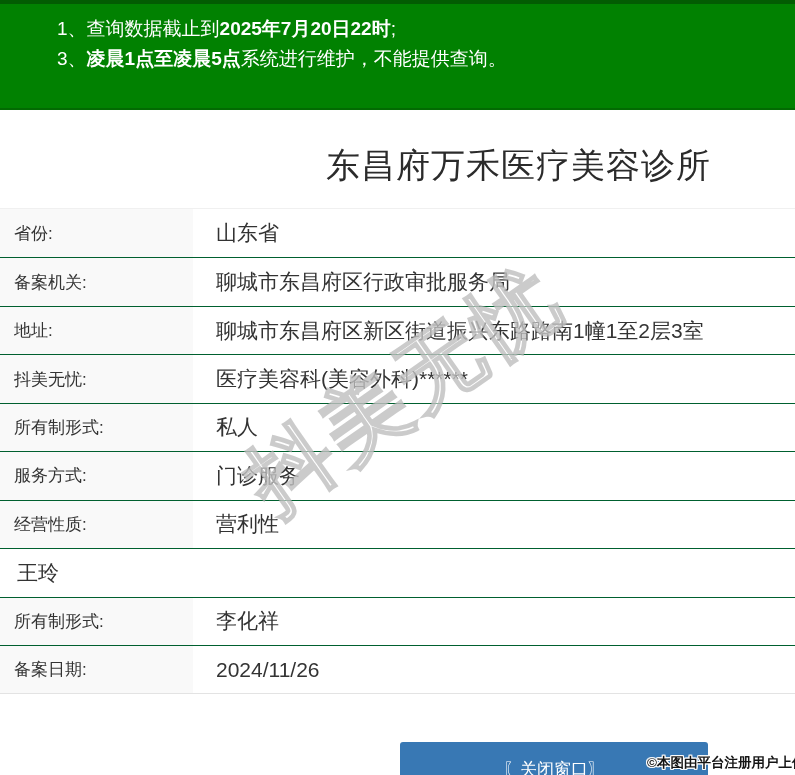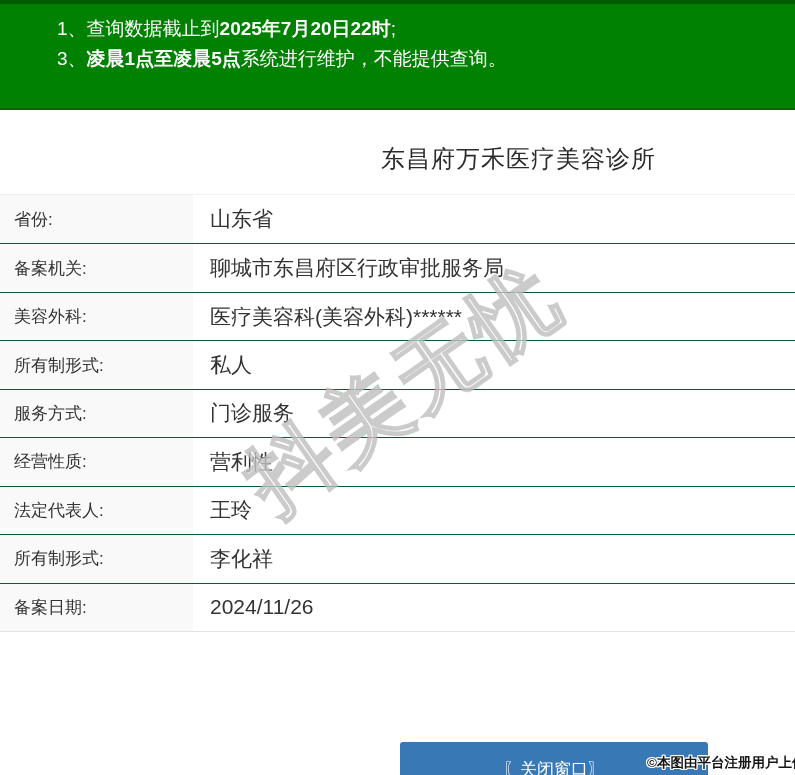--- a/index.html
+++ b/index.html
@@ -29,38 +29,39 @@
   }
   .banner .b { font-weight:bold; }
 
   
   .title-wrap {
     margin-top:33px;
     padding-left:242px;
     text-align:center;
   }
   .title {
-    font-size:24px;
+    font-size:34px;
     font-weight:400;
     color:#2b2b2b;
     letter-spacing:1px;
     white-space:nowrap;
   }
 
   
   .info-table {
     margin-top:19px;
     width:795px;
     border-top:1px solid #f0f0f0;
     border-bottom:1px solid #e3e3e3;
   }
   .row {
     display:flex;
     height:48.45px;
     align-items:stretch;
+    gap:6px;
   }
   .row + .row { border-top:1px solid #00602f; }
   .cell-label {
     width:193px;
     background:#f9f9f9;
     padding-left:14px;
     display:flex;
     align-items:center;
     font-size:17px;
     color:#333;
@@ -145,37 +146,40 @@
 <div class="info-table">
   <div class="row">
     <div class="cell-label">省份:</div>
     <div class="cell-value">山东省</div>
   </div>
   <div class="row">
     <div class="cell-label">备案机关:</div>
     <div class="cell-value">聊城市东昌府区行政审批服务局</div>
   </div>
   <div class="row">
-    <div class="cell-label">美容外科:</div>
+    <div class="cell-label">地址:</div>
+    <div class="cell-value">聊城市东昌府区新区街道振兴东路路南1幢1至2层3室</div>
+  </div>
+  <div class="row">
+    <div class="cell-label">抖美无忧:</div>
     <div class="cell-value">医疗美容科(美容外科)******</div>
   </div>
   <div class="row">
     <div class="cell-label">所有制形式:</div>
     <div class="cell-value">私人</div>
   </div>
   <div class="row">
     <div class="cell-label">服务方式:</div>
     <div class="cell-value">门诊服务</div>
   </div>
   <div class="row">
     <div class="cell-label">经营性质:</div>
     <div class="cell-value">营利性</div>
   </div>
   <div class="row">
-    <div class="cell-label">法定代表人:</div>
     <div class="cell-value">王玲</div>
   </div>
   <div class="row">
     <div class="cell-label">所有制形式:</div>
     <div class="cell-value">李化祥</div>
   </div>
   <div class="row">
     <div class="cell-label">备案日期:</div>
     <div class="cell-value">2024/11/26</div>
   </div>

